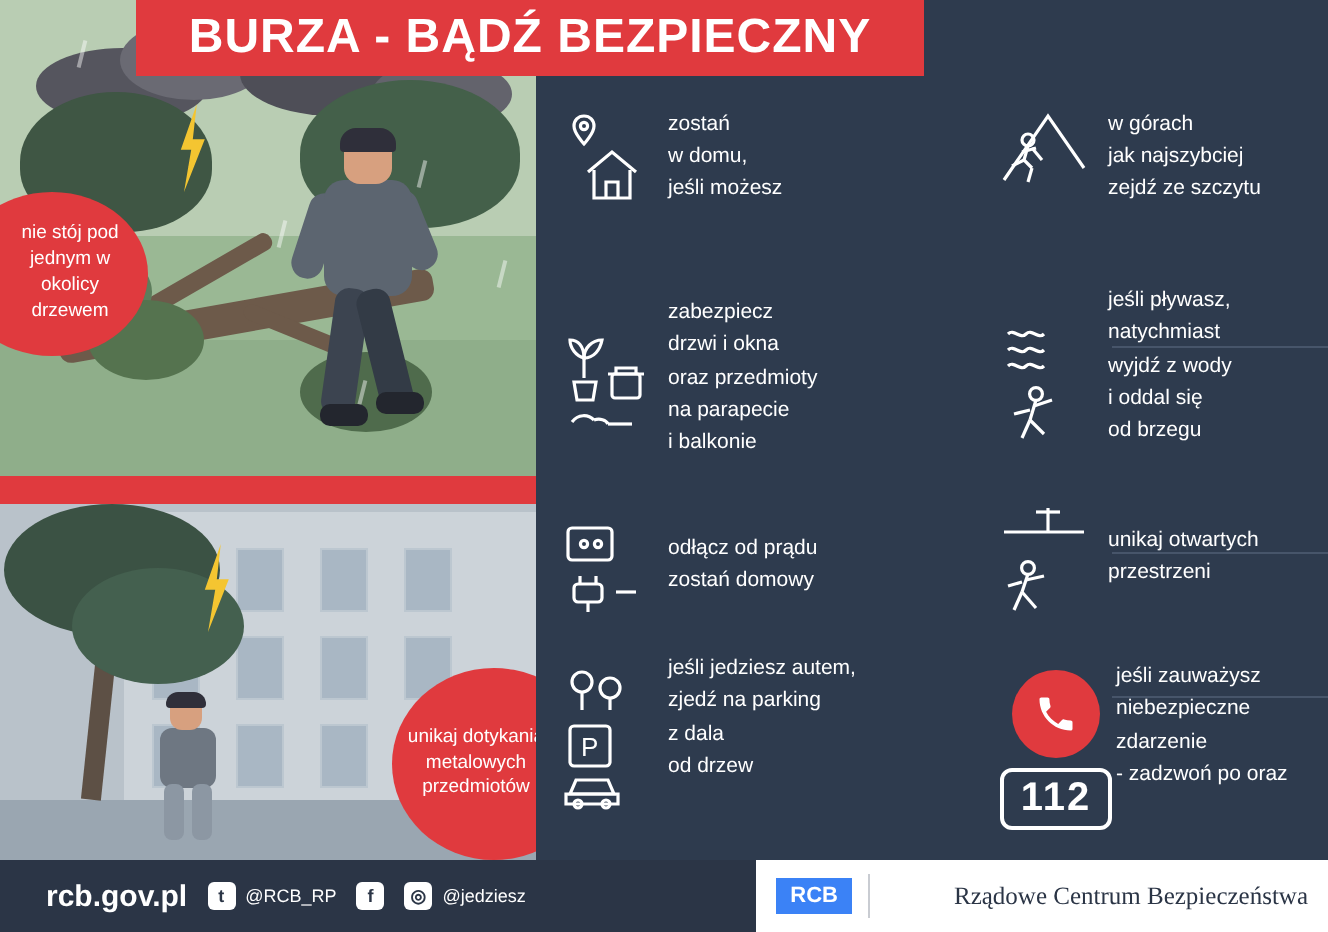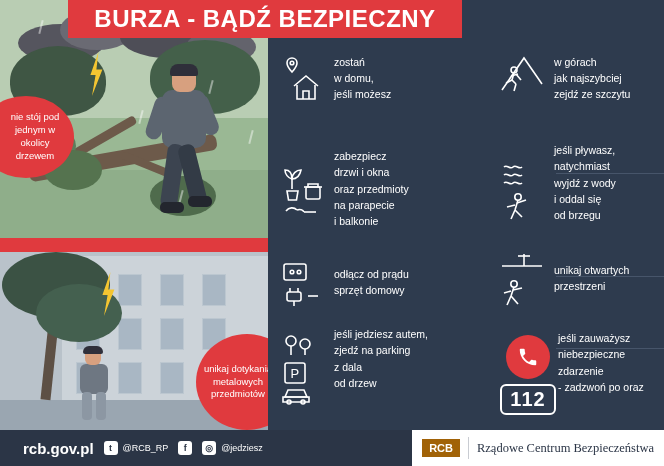--- a/index.html
+++ b/index.html
@@ -140,22 +140,22 @@
   .f-url{color:#ffffff;font-size:15px;font-weight:bold;}
   .soc{display:flex;align-items:center;gap:5px;color:#ffffff;font-size:9px;}
   .soc .glyph{
     width:14px;height:14px;border-radius:3px;background:#ffffff;color:#2b3546;
     display:flex;align-items:center;justify-content:center;font-size:9px;font-weight:bold;
   }
   .footer-right{
     position:absolute;right:0;top:0;height:36px;background:#ffffff;
     display:flex;align-items:center;padding:0 10px;gap:8px;
   }
-  .rcb-badge{background:#a16207;color:#ffffff;font-size:11px;font-weight:bold;padding:3px 7px;}
-  .rcb-name{color:#2b3546;font-family:"Liberation Serif", serif;font-size:12.5px;}
+  .rcb-badge{background:#3b82f6;color:#ffffff;font-size:11px;font-weight:bold;padding:3px 7px;}
+  .rcb-name{color:#2b3546;font-family:"Liberation Serif", serif;font-size:12.5px;margin-left:34px;}
   .rcb-sep{width:1px;height:22px;background:#c9ccd2;}
 </style>
 </head>
 <body>
 
 <div id="root">
 
   <div class="title-banner">
     <div class="t">BURZA - BĄDŹ BEZPIECZNY</div>
   </div>
@@ -298,21 +298,21 @@
           <rect x="6" y="10" width="22" height="16" rx="2"></rect>
           <circle cx="14" cy="18" r="1.8"></circle>
           <circle cx="21" cy="18" r="1.8"></circle>
           <path d="M12 38v-4M20 38v-4"></path>
           <rect x="9" y="38" width="14" height="9" rx="2"></rect>
           <path d="M16 47v5"></path>
           <path d="M30 42h10"></path>
         </svg>
       </div>
       <div class="txt">odłącz od prądu
-sprzęt domowy</div>
+zostań domowy</div>
     </div>
 
     <div class="tip t-l4">
       <div class="icon">
         <svg width="56" height="74" viewBox="0 0 56 74" fill="none" stroke="#ffffff" stroke-width="1.6">
           <circle cx="13" cy="10" r="5"></circle>
           <path d="M13 15v9"></path>
           <circle cx="27" cy="13" r="5"></circle>
           <path d="M27 18v6"></path>
           <rect x="7" y="32" width="20" height="20" rx="2"></rect>

